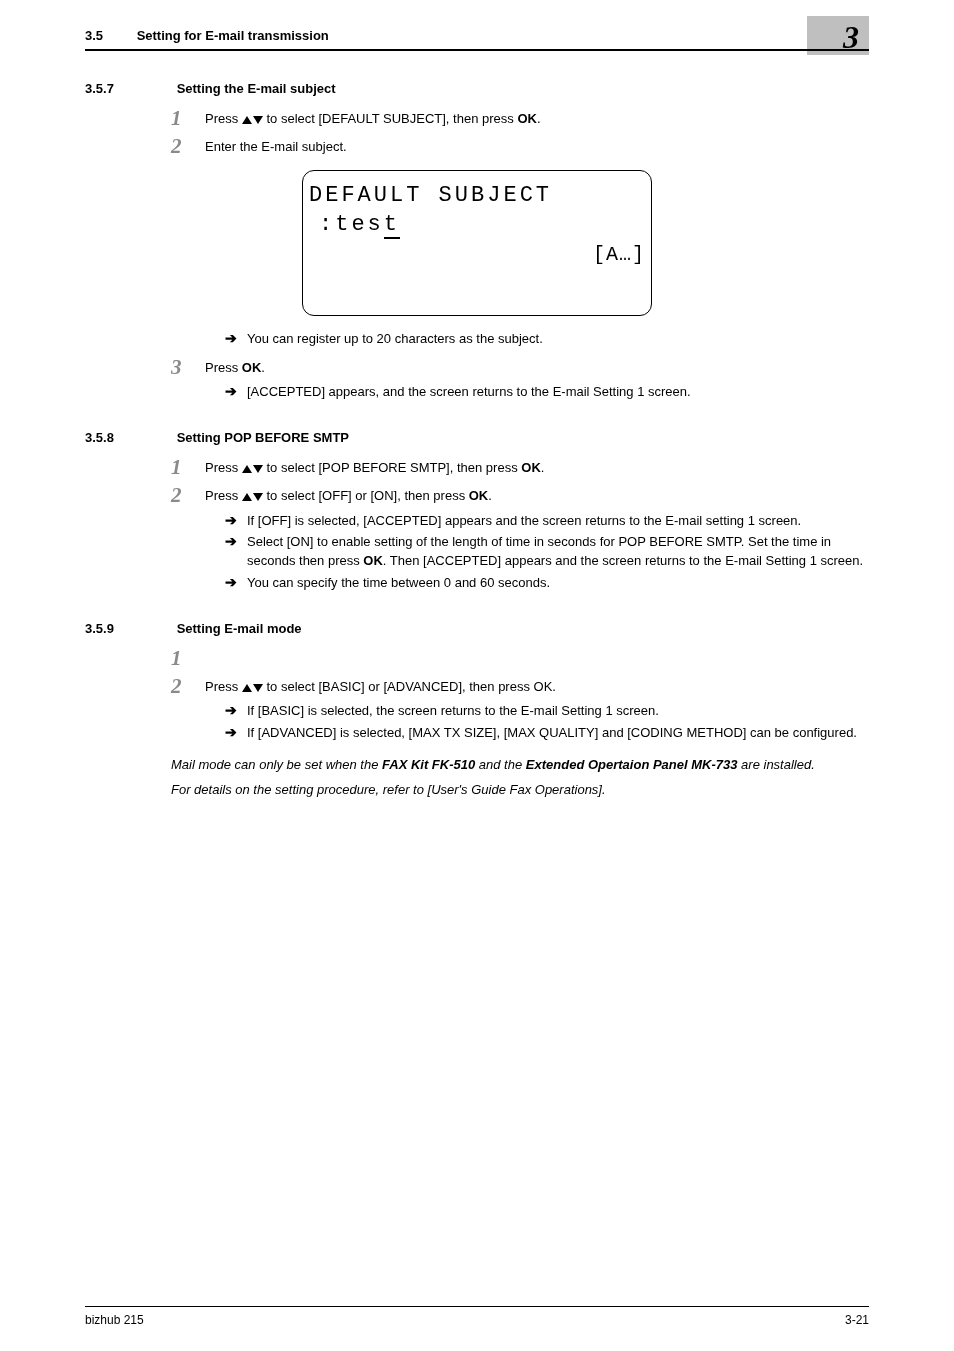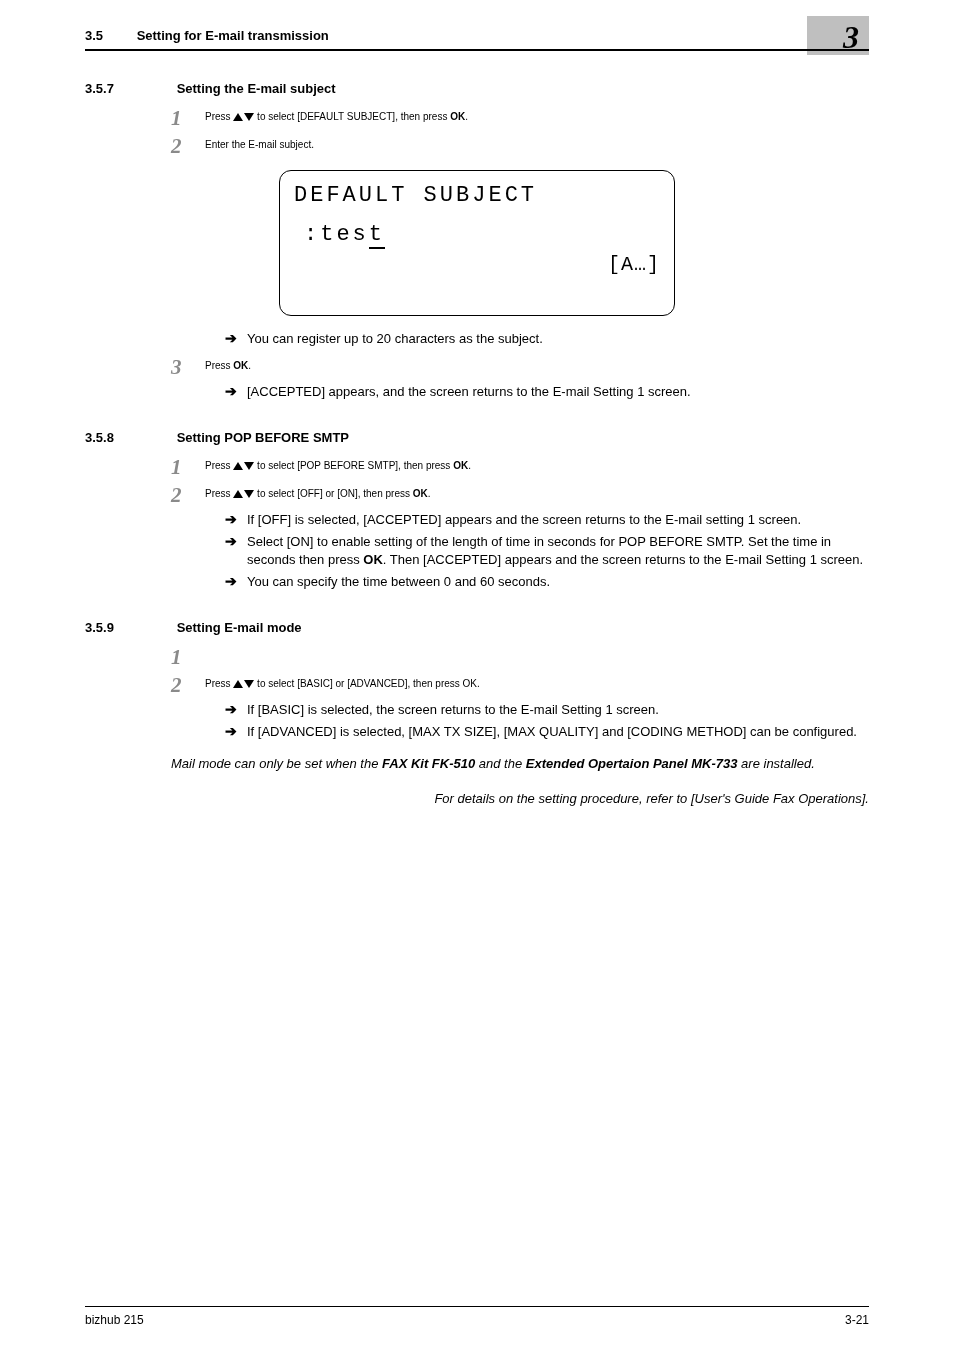--- a/index.html
+++ b/index.html
@@ -84,21 +84,21 @@
     width: 34px;
     font-size: 21px;
     font-weight: bold;
     font-style: italic;
     font-family: Georgia, "Times New Roman", serif;
     color: #8a8a8a;
     line-height: 20px;
   }
   .step-text {
     flex: 1;
-    font-size: 10px;
+    font-size: 13px;
     line-height: 1.4;
     padding-top: 2px;
   }
 
   .arrow-row {
     display: flex;
     padding-left: 140px;
     margin: 3px 0;
   }
   .arrow-sym {
@@ -119,37 +119,37 @@
     border-right: 5px solid transparent;
     vertical-align: middle;
   }
   .tri-up { border-bottom: 8px solid #000; margin-right:1px; }
   .tri-down { border-top: 8px solid #000; }
 
   b.kp { font-weight: bold; }
 
   .lcd-box {
     margin: 14px auto 14px auto;
-    width: 396px;
+    width: 350px;
     height: 146px;
     border: 1.5px solid #000;
     border-radius: 12px;
-    padding: 12px 14px;
+    padding: 12px 6px;
     box-sizing: border-box;
     font-family: "Courier New", monospace;
   }
   .lcd-line1 {
     font-size: 22px;
     letter-spacing: 3px;
   }
   .lcd-line2 {
     font-size: 22px;
     letter-spacing: 3px;
     padding-left: 10px;
-    margin-top: 14px;
+    margin-top: 4px;
     font-family: Liberation Mono, monospace;
   }
   .lcd-line2 .cursor {
     border-bottom: 2px solid #000;
   }
   .lcd-line3 {
     font-size: 20px;
     letter-spacing: 1px;
     text-align: right;
     margin-top: 6px;
@@ -304,21 +304,21 @@
   </div>
   <div class="arrow-row">
     <div class="arrow-sym">➔</div>
     <div class="arrow-text">If [ADVANCED] is selected, [MAX TX SIZE], [MAX QUALITY] and [CODING METHOD] can be configured.</div>
   </div>
 
   <div class="reference-block">
     <div class="reference-body">
       <span>Mail mode can only be set when the </span><span class="ref-strong">FAX Kit FK-510</span><span> and the </span><span class="ref-strong">Extended Opertaion Panel MK-733</span><span> are installed.</span>
     </div>
-    <div class="reference-body" style="margin-top:16px;text-align:right;">For details on the setting procedure, refer to [User's Guide Fax Operations].</div>
+    <div class="reference-body" style="margin-top:6px;">For details on the setting procedure, refer to [User's Guide Fax Operations].</div>
   </div>
 
   <div class="footer">
     <span>bizhub 215</span>
     <span>3-21</span>
   </div>
 
 </div>
 
 </body></html>

